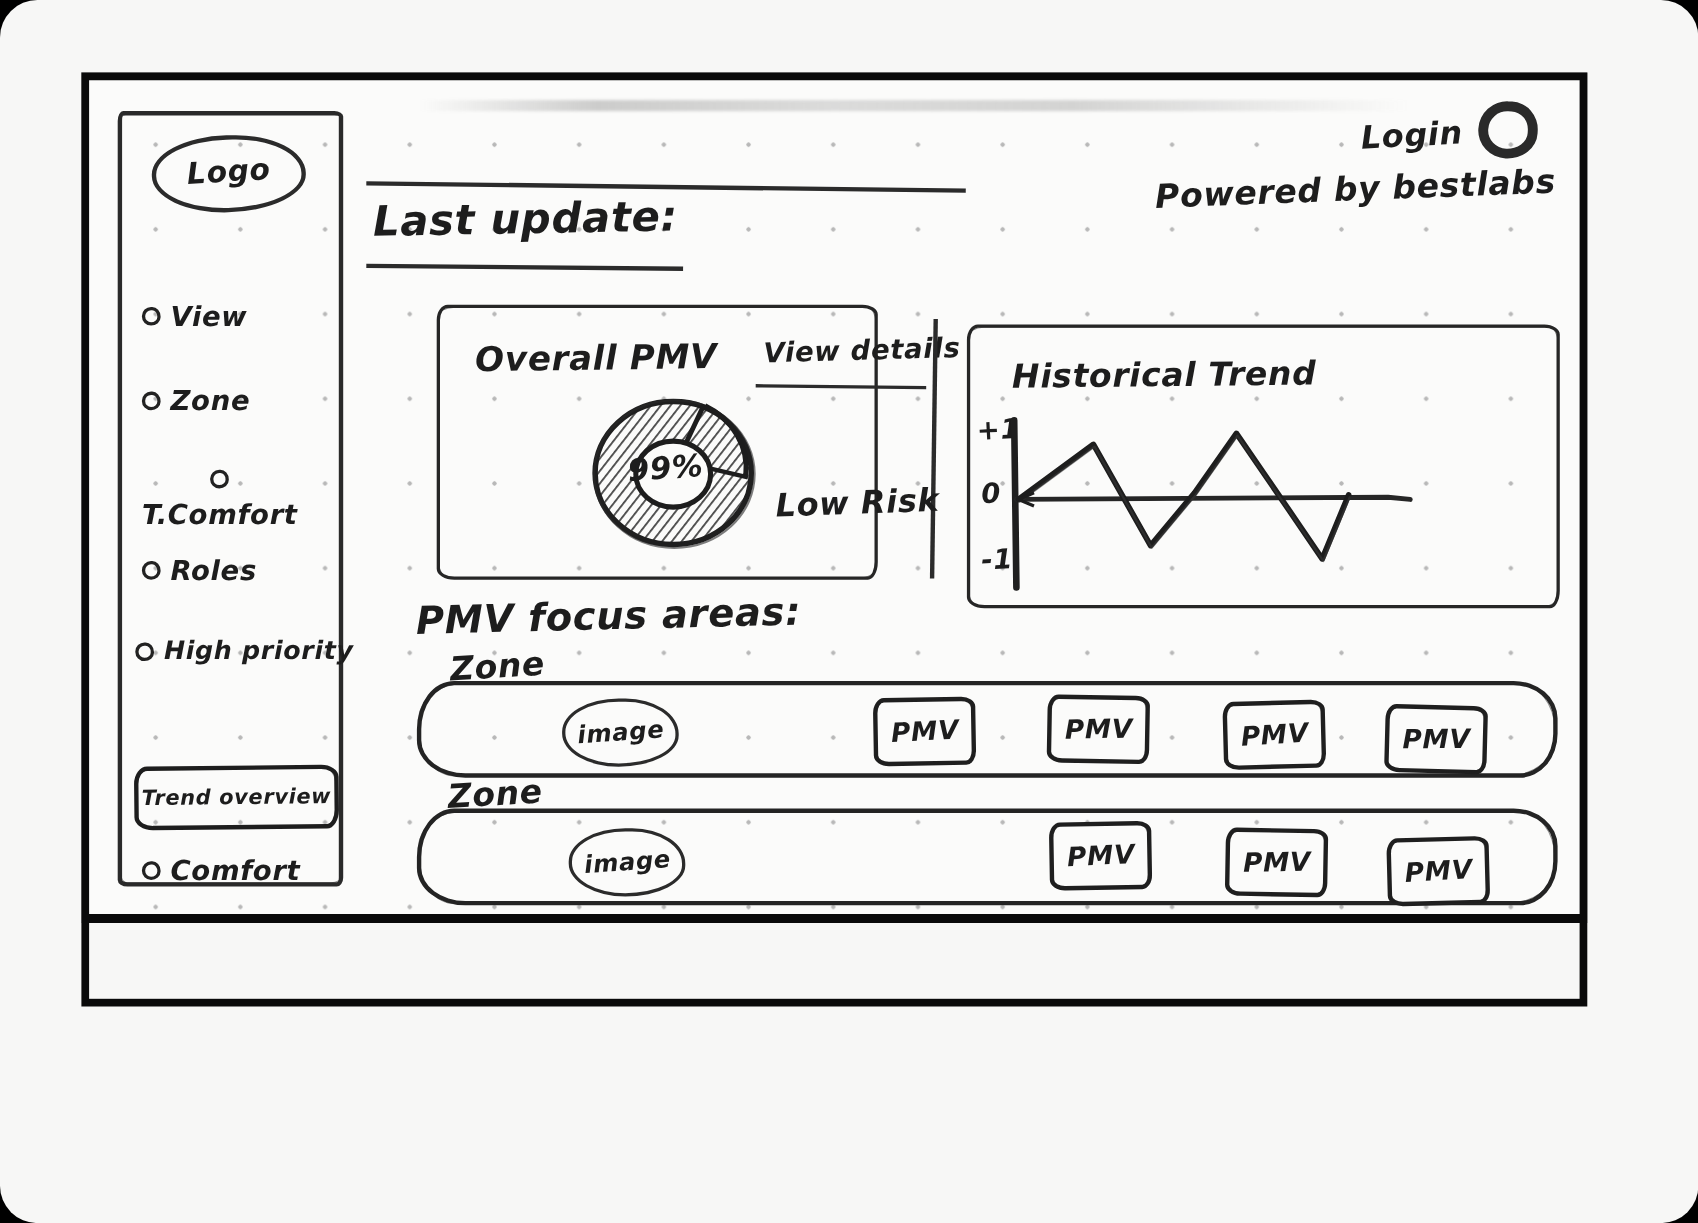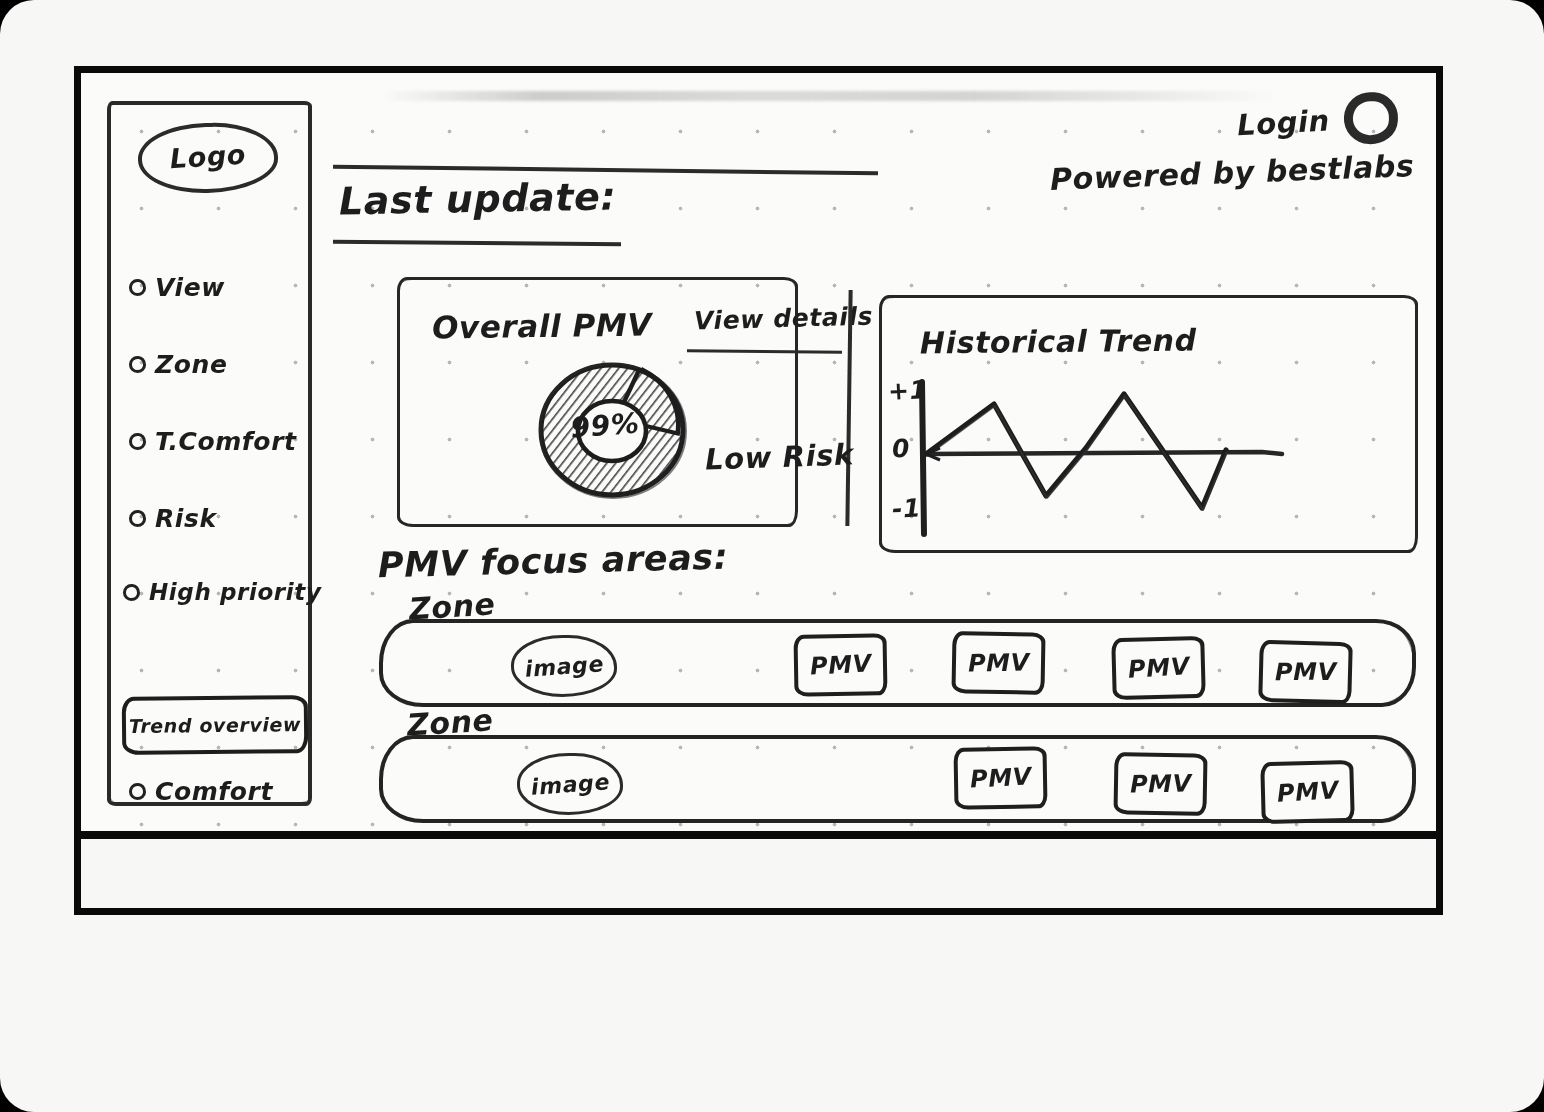--- a/index.html
+++ b/index.html
@@ -377,28 +377,28 @@
       <div class="nav-item" style="top:168px;">
         <span class="nav-bullet"></span>
         <span class="ink nav-label">View</span>
       </div>
 
       <div class="nav-item" style="top:245px;">
         <span class="nav-bullet"></span>
         <span class="ink nav-label">Zone</span>
       </div>
 
-      <div class="nav-item" style="top:322px;">
+      <div class="nav-item" style="top:322px;flex-direction:column;">
         <span class="nav-bullet"></span>
         <span class="ink nav-label">T.Comfort</span>
       </div>
 
       <div class="nav-item" style="top:399px;">
         <span class="nav-bullet"></span>
-        <span class="ink nav-label">Risk</span>
+        <span class="ink nav-label">Roles</span>
       </div>
 
       <div class="nav-item" style="top:474px; left:12px;">
         <span class="nav-bullet"></span>
         <span class="ink nav-label" style="font-size:23px;">High priority</span>
       </div>
 
       <div class="nav-active">
         <span class="ink">Trend overview</span>
       </div>

